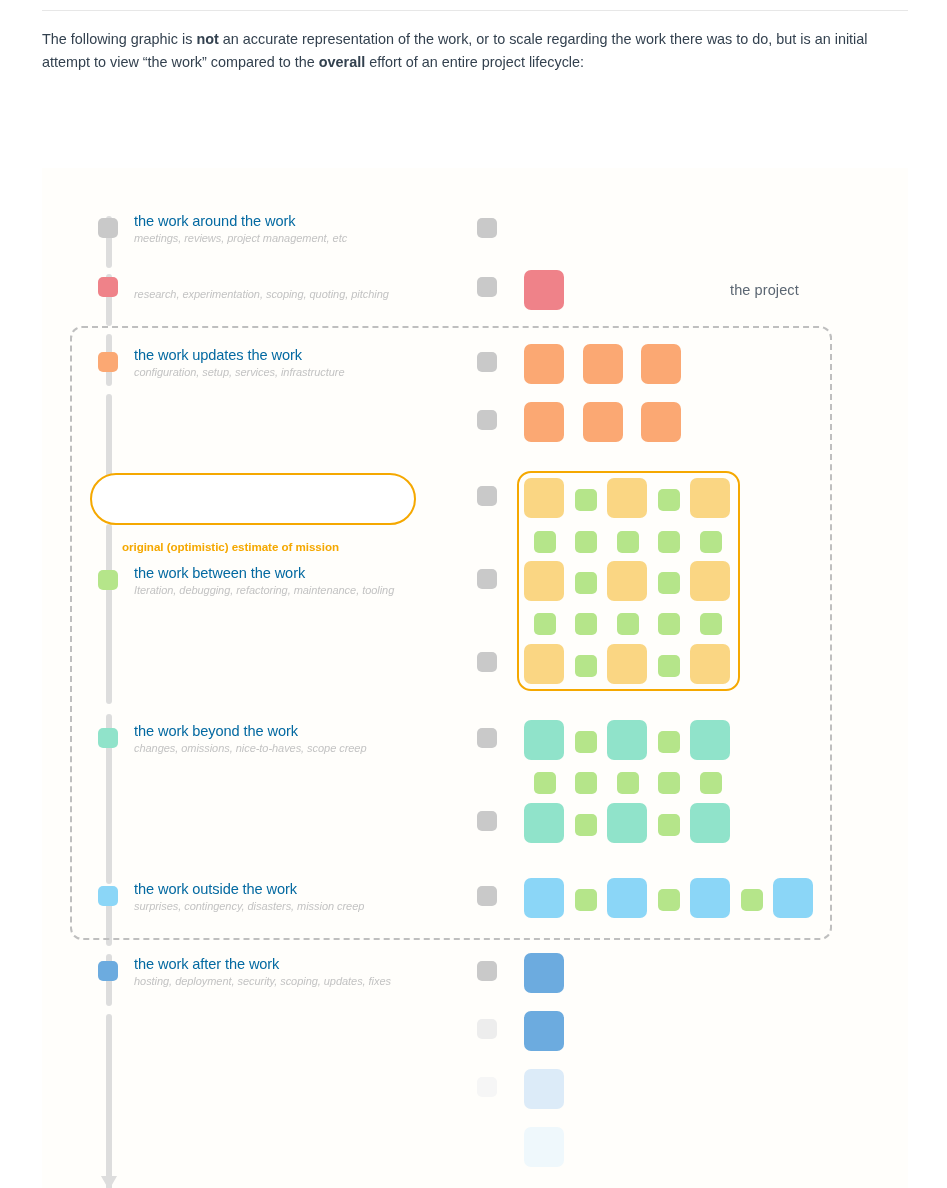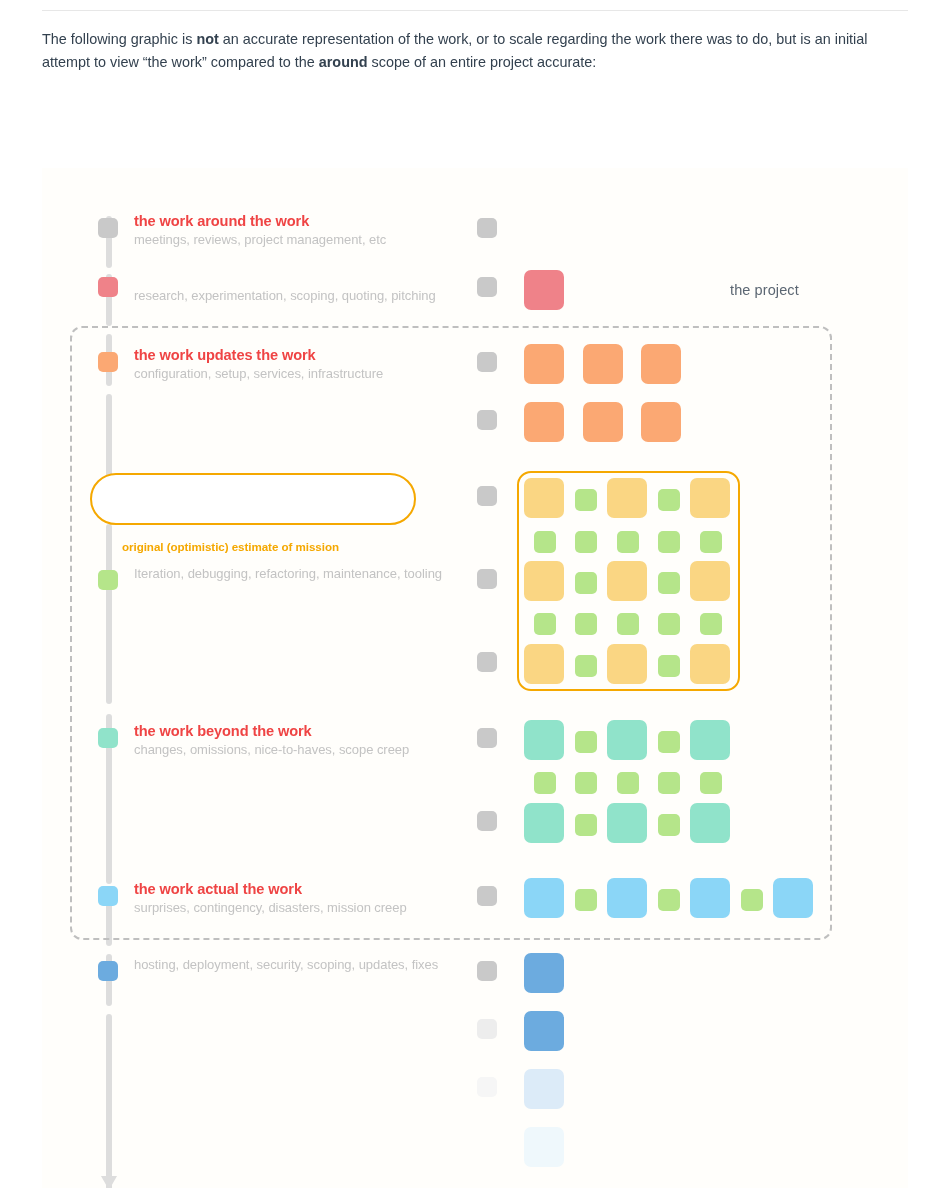--- a/index.html
+++ b/index.html
@@ -53,22 +53,22 @@
     letter-spacing:0.1px;
   }
 
   
   .legend{position:absolute;left:0;top:0;width:440px;}
   .lrow{position:absolute;left:56px;}
   .swatch{
     position:absolute;left:0;top:2px;width:20px;height:20px;border-radius:5px;
   }
   .ltext{position:absolute;left:36px;top:-3px;white-space:nowrap;}
-  .ltitle{font-size:14.6px;font-weight:bold;color:#ef4444;line-height:1.22;letter-spacing:-0.1px;}
-  .lsub{font-size:13px;color:#c3c3c3;line-height:1.25;margin-top:1px;letter-spacing:-0.05px;}
+  .ltitle{font-size:14.6px;font-weight:normal;color:#0369a1;line-height:1.22;letter-spacing:-0.1px;}
+  .lsub{font-size:11px;color:#c3c3c3;line-height:1.25;margin-top:1px;letter-spacing:-0.05px;font-style:italic;}
 
   
   .pill{
     position:absolute;
     border:2.5px solid #f5a800;border-radius:26px;background:#ffffff;
     box-sizing:border-box;
   }
   .estimate-note{
     position:absolute;
     font-size:11.6px;font-weight:bold;color:#f5a800;letter-spacing:-0.05px;
@@ -87,21 +87,21 @@
     box-sizing:border-box;background:transparent;
   }
 </style>
 </head>
 <body>
 
 <div class="page">
 
   <div class="doc-head">
     <div class="rule"></div>
-    <p class="para" id="para2"><span>The following graphic is </span><b>not</b><span> an accurate representation of the work, or to scale regarding the work there was to do, but is an initial attempt to view “the work” compared to the </span><b>around</b><span> scope of an entire project accurate:</span></p>
+    <p class="para" id="para2"><span>The following graphic is </span><b>not</b><span> an accurate representation of the work, or to scale regarding the work there was to do, but is an initial attempt to view “the work” compared to the </span><b>overall</b><span> effort of an entire project lifecycle:</span></p>
   </div>
 
   <div class="panel">
 
     <div class="spine" id="spine">
         <div class="spine-seg" style="top: 0px; height: 52px; background: rgb(221, 221, 221);"></div>
         <div class="spine-seg" style="top: 58px; height: 52px; background: rgb(221, 221, 221);"></div>
         <div class="spine-seg" style="top: 118px; height: 52px; background: rgb(221, 221, 221);"></div>
         <div class="spine-seg" style="top: 178px; height: 120px; background: rgb(221, 221, 221);"></div>
         <div class="spine-seg" style="top: 308px; height: 52px; background: rgb(221, 221, 221);"></div>
@@ -140,40 +140,42 @@
         <div class="lrow" style="top: 316px;">
           <div class="swatch" style="background: rgb(250, 214, 131);"></div>
           <div class="ltext">
             <div class="ltitle">the work</div>
             <div class="lsub" style="color: rgb(195, 195, 195);">the actual build, product, design, tests, docs, etc</div>
           </div>
         </div>
         <div class="lrow" style="top: 400px;">
           <div class="swatch" style="background: rgb(181, 229, 138);"></div>
           <div class="ltext">
+            <div class="ltitle">the work between the work</div>
             <div class="lsub" style="color: rgb(195, 195, 195);">Iteration, debugging, refactoring, maintenance, tooling</div>
           </div>
         </div>
         <div class="lrow" style="top: 558px;">
           <div class="swatch" style="background: rgb(144, 227, 202);"></div>
           <div class="ltext">
             <div class="ltitle">the work beyond the work</div>
             <div class="lsub" style="color: rgb(195, 195, 195);">changes, omissions, nice-to-haves, scope creep</div>
           </div>
         </div>
         <div class="lrow" style="top: 716px;">
           <div class="swatch" style="background: rgb(139, 214, 247);"></div>
           <div class="ltext">
-            <div class="ltitle">the work actual the work</div>
+            <div class="ltitle">the work outside the work</div>
             <div class="lsub" style="color: rgb(195, 195, 195);">surprises, contingency, disasters, mission creep</div>
           </div>
         </div>
         <div class="lrow" style="top: 791px;">
           <div class="swatch" style="background: rgb(108, 171, 223);"></div>
           <div class="ltext">
+            <div class="ltitle">the work after the work</div>
             <div class="lsub" style="color: rgb(195, 195, 195);">hosting, deployment, security, scoping, updates, fixes</div>
           </div>
         </div>
       </div>
 
     <div class="pill" style="left:48px;top:305px;width:326px;height:52px;"></div>
 
     <div class="estimate-note" style="left:80px;top:372px;">original (optimistic) estimate of mission</div>
 
     <div class="grid" id="grid">

